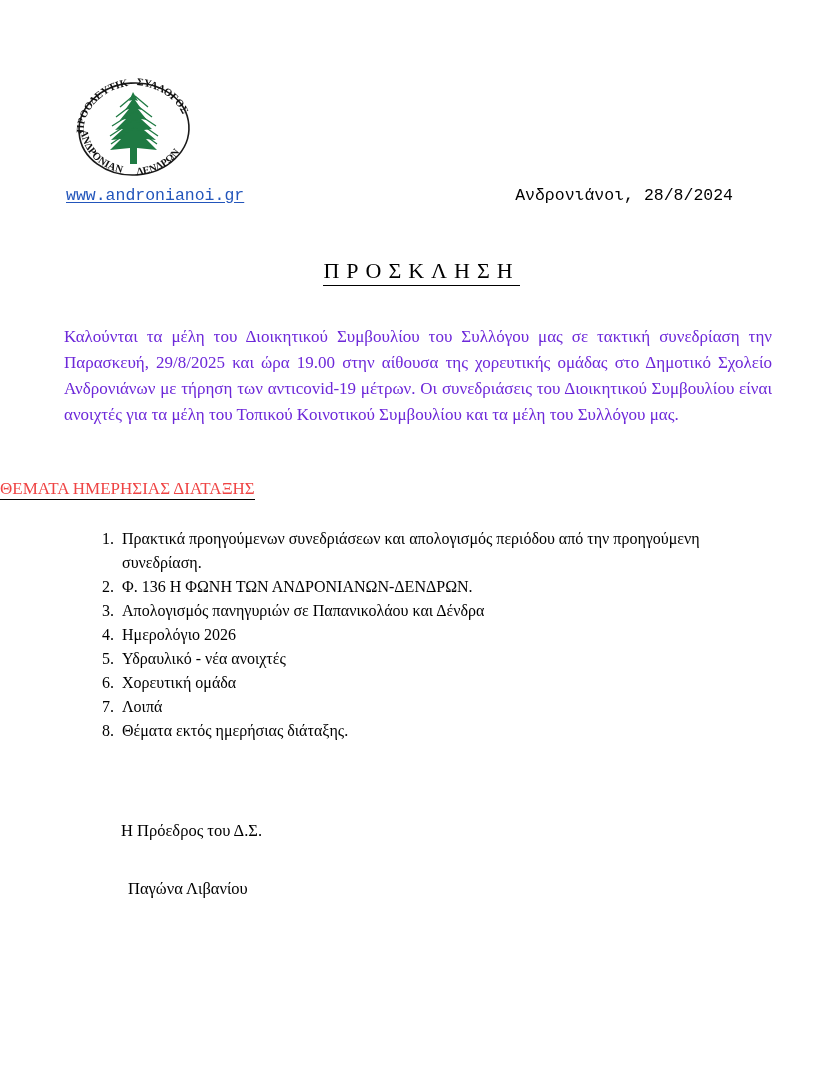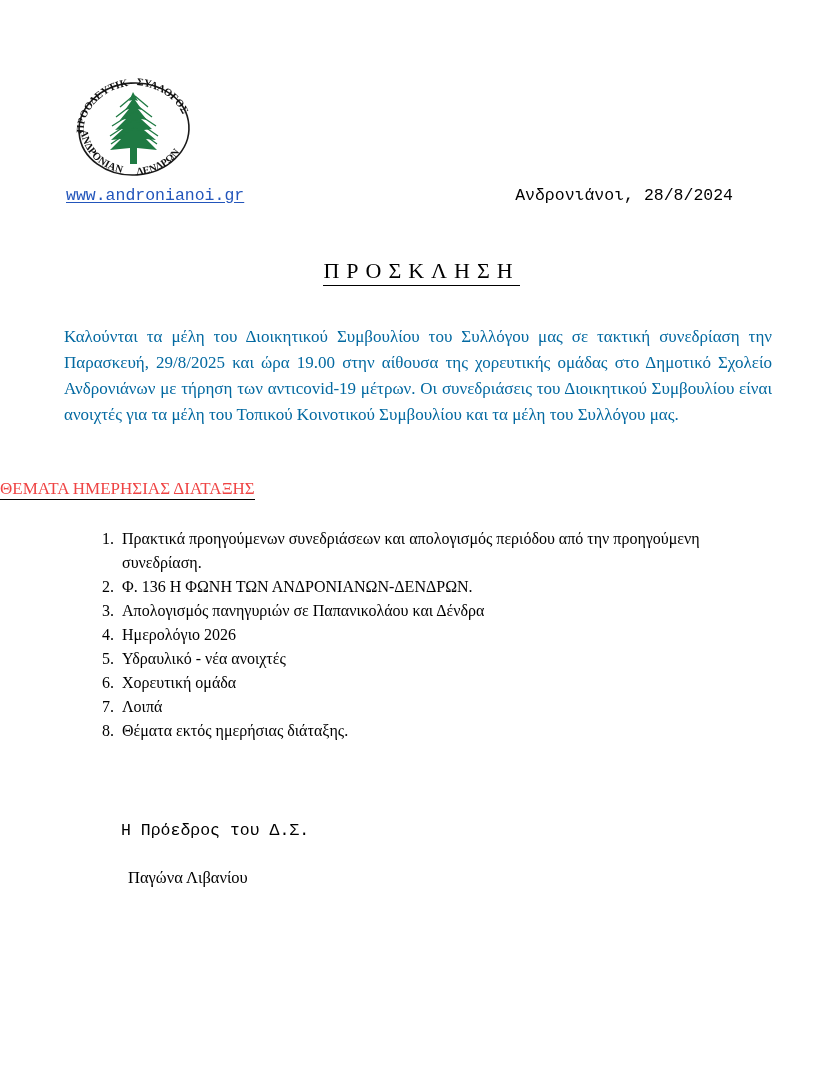--- a/index.html
+++ b/index.html
@@ -83,21 +83,21 @@
   
   .body-para {
     position: absolute;
     left: 64px;
     top: 324px;
     width: 708px;
     font-size: 17px;
     line-height: 26px;
     text-align: justify;
     text-justify: inter-word;
-    color: #0369a1;
+    color: #6d28d9;
   }
 
   
   .agenda-header {
     position: absolute;
     left: 0;
     top: 479px;
     width: 836px;
     font-size: 17px;
     color: #ef4444;
@@ -145,26 +145,25 @@
   .sign-col-right {
     position: absolute;
     left: 420px;
     top: 0;
     width: 300px;
   }
   .sign-role {
     font-size: 16.5px;
     line-height: 22px;
     white-space: nowrap;
-    font-family: Liberation Mono, monospace;
   }
   .sign-name {
     font-size: 16.5px;
     line-height: 22px;
-    margin-top: 25px;
+    margin-top: 36px;
     white-space: nowrap;
   }
   .sign-col-left .sign-name { padding-left: 7px; }
   .sign-col-right .sign-name { padding-left: 0px; }
 </style>
 </head>
 <body>
 
 <div class="page">
 

